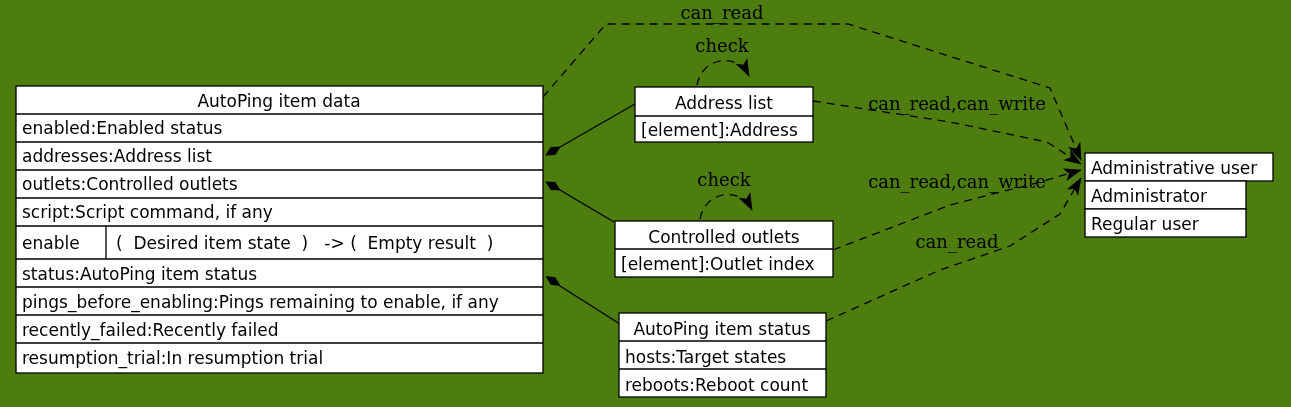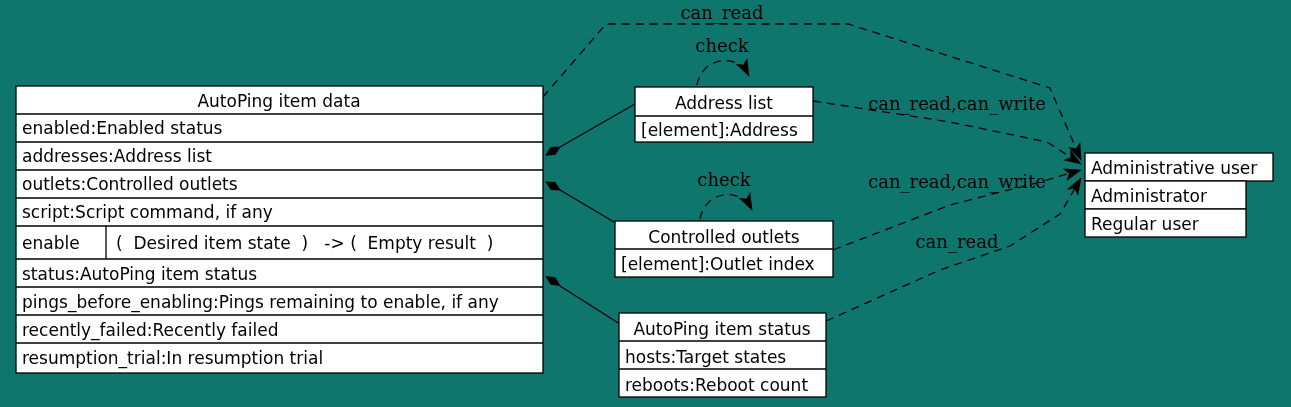--- a/index.html
+++ b/index.html
@@ -4,21 +4,21 @@
 <style>
   html, body {
     margin: 0;
     padding: 0;
     background: #ffffff;
   }
   .stage {
     position: relative;
     width: 1291px;
     height: 407px;
-    background: #0f766e;
+    background: #4d7c0f;
     overflow: hidden;
   }
   svg { display: block; }
   .node-shape {
     fill: #ffffff;
     stroke: #000000;
     stroke-width: 1.3;
   }
   .node-line {
     stroke: #000000;

